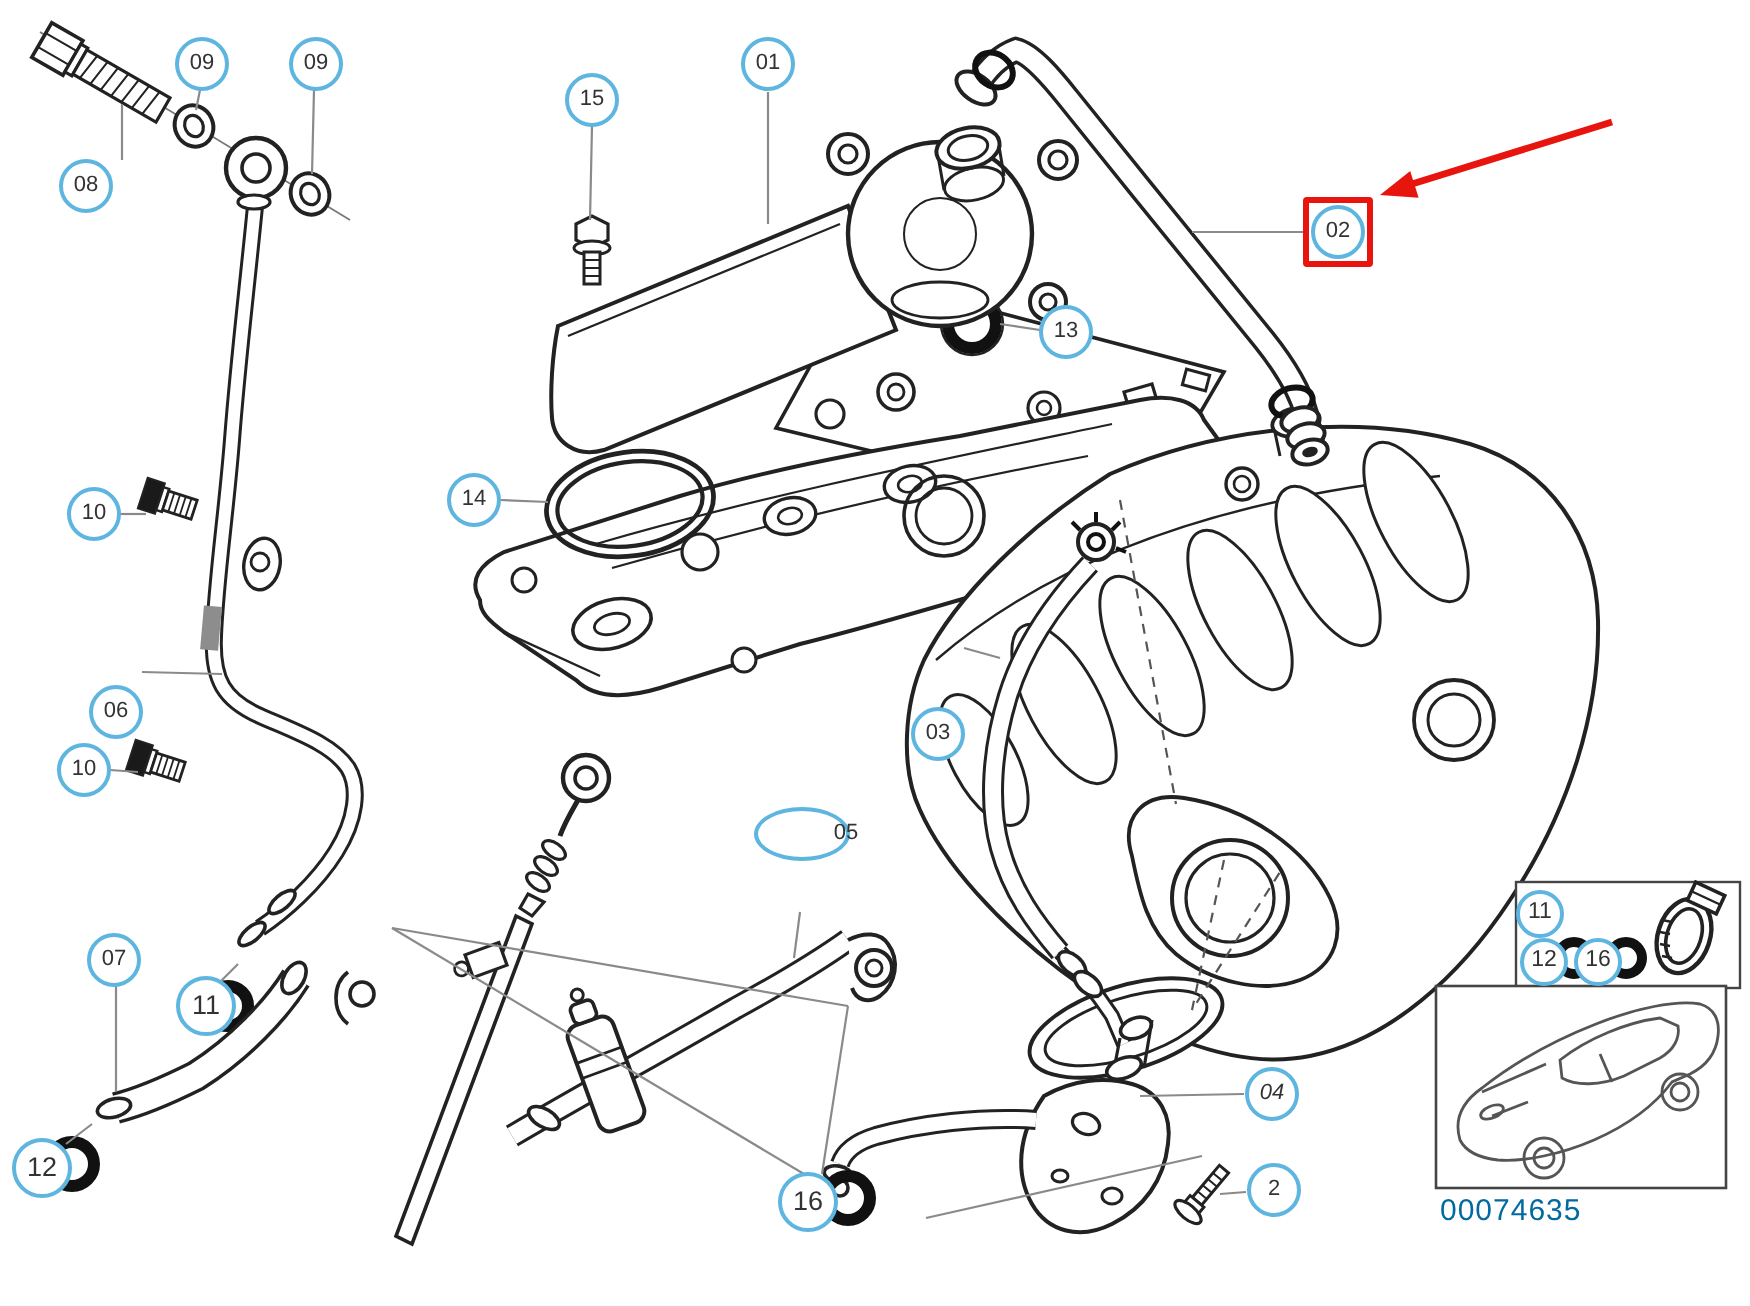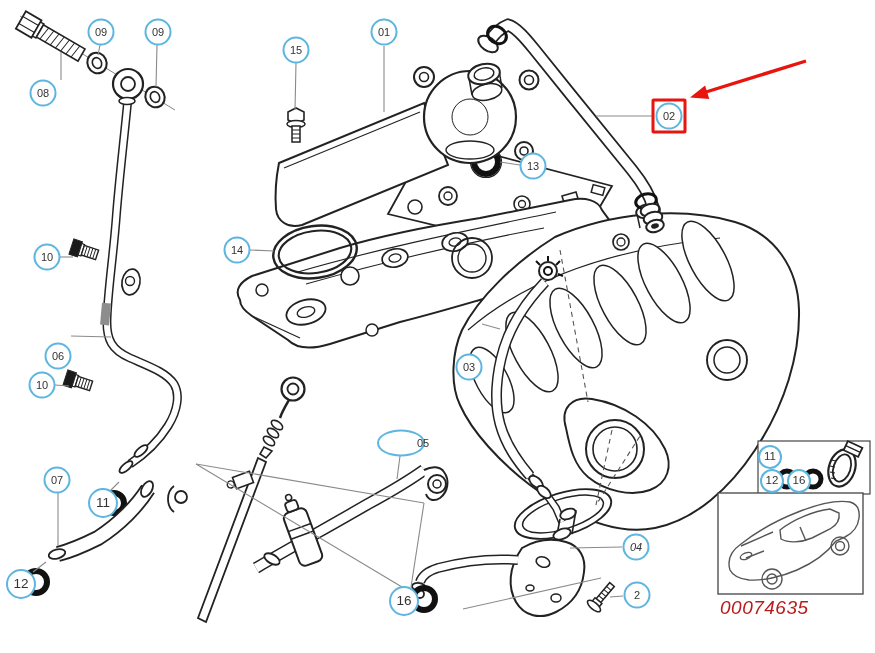--- a/index.html
+++ b/index.html
@@ -21,22 +21,22 @@
     font-size:11px;line-height:1;transform:translate(-50%,-50%);
     box-sizing:border-box;z-index:5;cursor:pointer;
   }
   .callout.lg{width:30px;height:30px;font-size:13.5px;}
   .callout.legend{width:24px;height:24px;font-size:11.5px;border-width:2px;}
   .callout.boxed::after{
     content:"";position:absolute;inset:-6px;border:3px solid var(--red);
     border-radius:2px;
   }
   .image-number{
-    position:absolute;left:720px;top:597px;font-size:19px;color:#b91c1c;
-    letter-spacing:0.5px;z-index:4;font-style:italic;
+    position:absolute;left:720px;top:597px;font-size:15px;color:#0369a1;
+    letter-spacing:0.5px;z-index:4;
   }
 </style>
 </head>
 <body>
 
 <div class="stage">
 
 <svg width="875" height="653" viewBox="0 0 875 653">
 
   <g>
@@ -347,21 +347,21 @@
       <div class="callout boxed" style="left: 669px; top: 116px;">02</div>
       <div class="callout" style="left: 533px; top: 166px;">13</div>
       <div class="callout" style="left: 237px; top: 250px;">14</div>
       <div class="callout" style="left: 47px; top: 257px;">10</div>
       <div class="callout" style="left: 58px; top: 336px; margin-top: 20px;">06</div>
       <div class="callout" style="left: 42px; top: 385px;">10</div>
       <div class="callout" style="left: 57px; top: 468px; margin-top: 12px;">07</div>
       <div class="callout lg" style="left: 103px; top: 503px;">11</div>
       <div class="callout lg" style="left: 21px; top: 584px;">12</div>
       <div class="callout" style="left: 469px; top: 324px; margin-top: 43px;">03</div>
-      <div class="callout" style="left: 401px; top: 443px; padding-left: 44px;">05</div>
+      <div class="callout" style="left: 401px; top: 417px; padding-left: 44px;">05</div>
       <div class="callout lg" style="left: 404px; top: 601px;">16</div>
       <div class="callout" style="left: 636px; top: 547px; font-style: italic;">04</div>
       <div class="callout" style="left: 637px; top: 595px;">2</div>
       <div class="callout legend" style="left: 770px; top: 457px;">11</div>
       <div class="callout legend" style="left: 772px; top: 481px;">12</div>
       <div class="callout legend" style="left: 799px; top: 481px;">16</div>
     </div>
 
 <div class="image-number">00074635</div>
 

